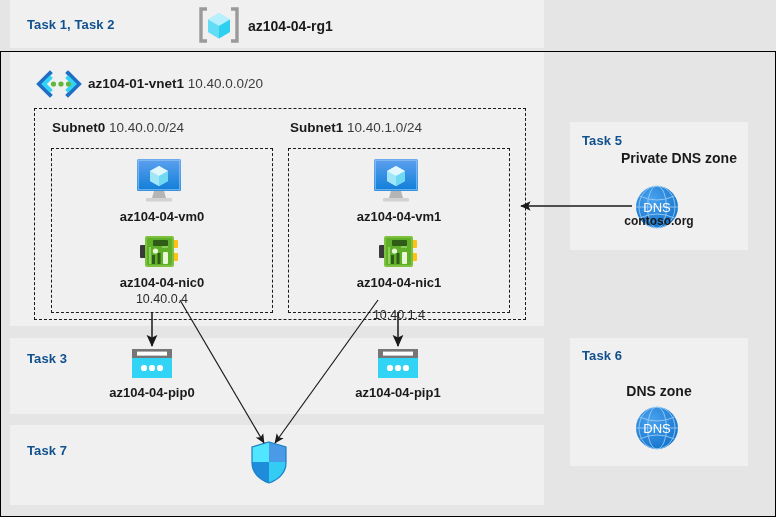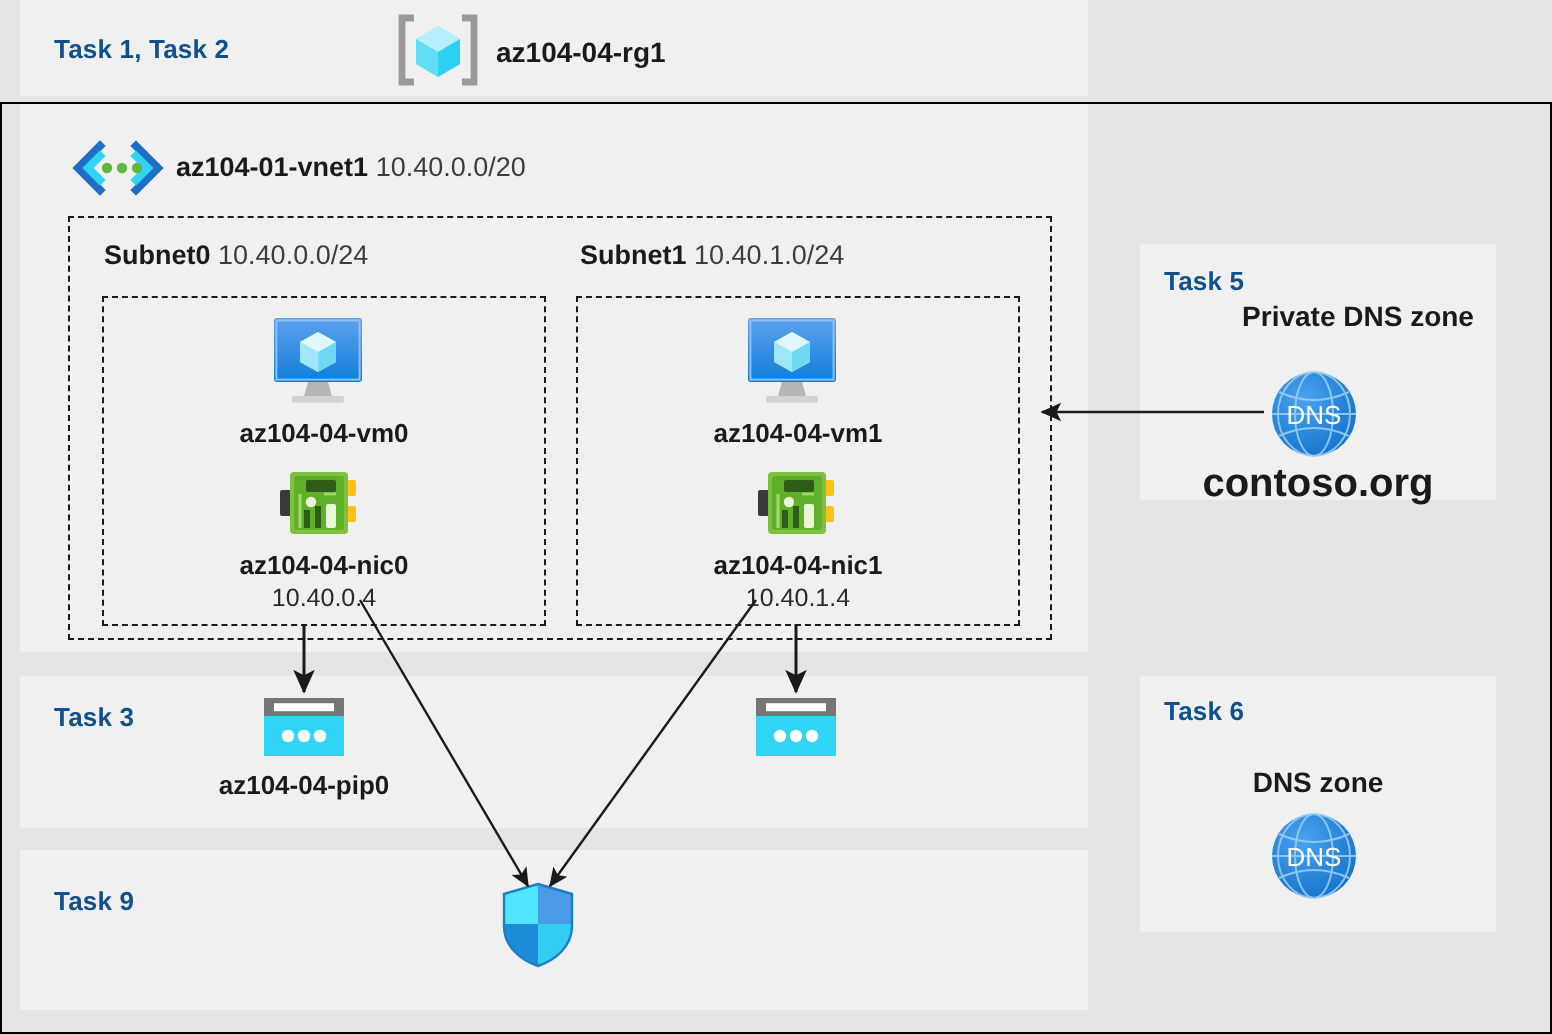--- a/index.html
+++ b/index.html
@@ -186,21 +186,21 @@
       <rect x="14" y="6" width="15" height="6" rx="1" fill="#2f5c16"></rect>
       <circle cx="16.5" cy="17" r="2.6" fill="#e9f7d8"></circle>
       <rect x="13" y="21" width="3" height="9" fill="#2f5c16"></rect>
       <rect x="18.5" y="19" width="3" height="11" fill="#2f5c16"></rect>
       <rect x="24" y="18" width="5" height="12" rx="1" fill="#e9f7d8"></rect>
       <path d="M11 13 L11 30" stroke="#9ed96a" stroke-width="1.6" fill="none"></path>
       <path d="M23 13 L29 13" stroke="#9ed96a" stroke-width="1.4" fill="none"></path>
     </svg>
   </div>
   <div class="node-label" style="left:288px;top:275px;width:222px;">az104-04-nic1</div>
-  <div class="node-sub" style="left:288px;top:292px;width:222px;">10.40.1.4</div>
+  <div class="node-sub" style="left:288px;top:308px;width:222px;">10.40.1.4</div>
 
   <div class="panel" style="left:10px;top:338px;width:534px;height:76px;"></div>
 
   <div class="task-label" style="left:27px;top:351px;">Task 3</div>
 
   <div class="icon" style="left:131px;top:348px;width:42px;height:32px;">
     <svg width="42" height="32" viewBox="0 0 42 32">
       <rect x="1" y="1" width="40" height="9" fill="#767676"></rect>
       <rect x="6" y="3.6" width="30" height="4" fill="#ffffff"></rect>
       <rect x="1" y="10" width="40" height="20" fill="#32d4f5"></rect>
@@ -214,24 +214,25 @@
   <div class="icon" style="left:377px;top:348px;width:42px;height:32px;">
     <svg width="42" height="32" viewBox="0 0 42 32">
       <rect x="1" y="1" width="40" height="9" fill="#767676"></rect>
       <rect x="6" y="3.6" width="30" height="4" fill="#ffffff"></rect>
       <rect x="1" y="10" width="40" height="20" fill="#32d4f5"></rect>
       <circle cx="13" cy="20" r="3.1" fill="#ffffff"></circle>
       <circle cx="21" cy="20" r="3.1" fill="#ffffff"></circle>
       <circle cx="29" cy="20" r="3.1" fill="#ffffff"></circle>
     </svg>
   </div>
+  <div class="node-label" style="left:308px;top:385px;width:180px;">az104-04-pip1</div>
 
   <div class="panel" style="left:10px;top:425px;width:534px;height:80px;"></div>
 
-  <div class="task-label" style="left:27px;top:443px;">Task 9</div>
+  <div class="task-label" style="left:27px;top:443px;">Task 7</div>
 
   <div class="icon" style="left:250px;top:441px;width:38px;height:44px;">
     <svg width="38" height="44" viewBox="0 0 38 44">
       <defs>
           <clipPath id="shclip">
         <path d="M19 1 L36 6 L36 22 C36 32 28 39 19 42 C10 39 2 32 2 22 L2 6 Z"></path>
       </clipPath>
         </defs>
       <g clip-path="url(#shclip)">
         <rect x="0" y="0" width="19" height="21" fill="#50e6ff"></rect>
@@ -262,21 +263,21 @@
         <ellipse cx="23" cy="23" rx="9.5" ry="21"></ellipse>
         <ellipse cx="23" cy="23" rx="18" ry="21"></ellipse>
         <line x1="2" y1="23" x2="44" y2="23"></line>
         <path d="M5.5 12 Q23 20 40.5 12"></path>
         <path d="M5.5 34 Q23 26 40.5 34"></path>
       </g>
       <text x="23" y="28" text-anchor="middle" font-family="Liberation Sans, sans-serif" font-size="13" fill="#ffffff">DNS</text>
     </svg>
   </div>
 
-  <div class="node-label" style="left:570px;top:231px;width:178px;font-size:20px;">contoso.org</div>
+  <div class="node-label" style="left:570px;top:214px;width:178px;font-size:12px;">contoso.org</div>
 
   <div class="panel" style="left:570px;top:338px;width:178px;height:128px;"></div>
 
   <div class="task-label" style="left:582px;top:348px;">Task 6</div>
 
   <div class="node-label" style="left:570px;top:383px;width:178px;font-size:14px;">DNS zone</div>
 
   <div class="icon" style="left:634px;top:405px;width:46px;height:46px;">
     <svg width="46" height="46" viewBox="0 0 46 46">
       <defs>

